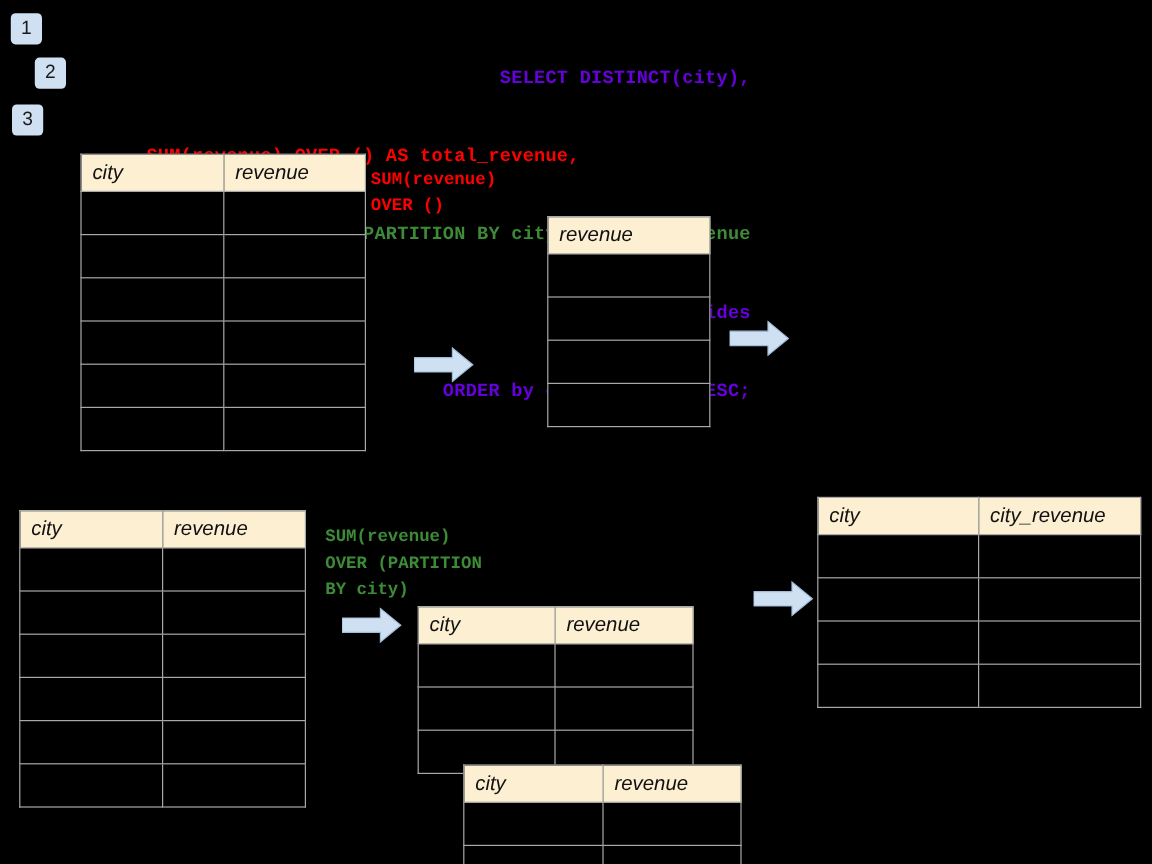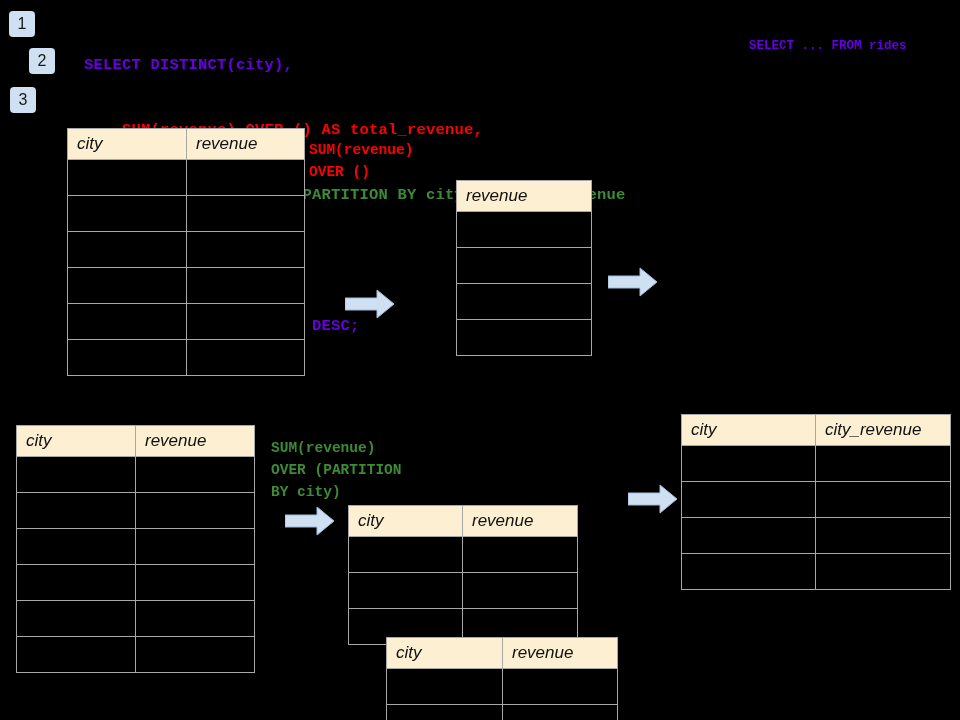--- a/index.html
+++ b/index.html
@@ -22,21 +22,21 @@
   .code {
     position: absolute;
     font-family: "Liberation Mono", "DejaVu Sans Mono", monospace;
     font-size: 15.5px;
     line-height: 21.8px;
     font-weight: bold;
     white-space: pre;
     letter-spacing: 0.2px;
   }
   .code-main { left: 84px; top: 11px; }
-  .c-purple { color: #6600dd; }
+  .c-purple { color: #6600dd; text-align: right; }
   .c-red    { color: #ff0000; }
   .c-green  { color: #3d8b37; }
 
   .code-side {
     position: absolute;
     left: 749px;
     top: 37px;
     font-family: "Liberation Mono", "DejaVu Sans Mono", monospace;
     font-size: 12.5px;
     line-height: 19px;
@@ -124,21 +124,20 @@
   </div>
 
   <div class="code code-main">
     <div class="c-purple">SELECT DISTINCT(city),</div>
     <div class="c-red">    SUM(revenue) OVER () AS total_revenue,</div>
     <div class="c-green">    SUM(revenue) OVER (PARTITION BY city) as city_revenue</div>
     <div class="c-purple">  FROM rides</div>
     <div class="c-purple">  ORDER by city_revenue DESC;</div>
   </div>
 
-  <div class="code-side">SELECT ... FROM rides</div>
 
   <div class="annot annot-red">SUM(revenue)
 OVER ()</div>
   <div class="annot annot-green">SUM(revenue)
 OVER (PARTITION
 BY city)</div>
 
   <table class="tbl" id="tbl-source-top" style="left:67px; top:128px; width:237px;">
     <colgroup>
         <col style="width:119px">

